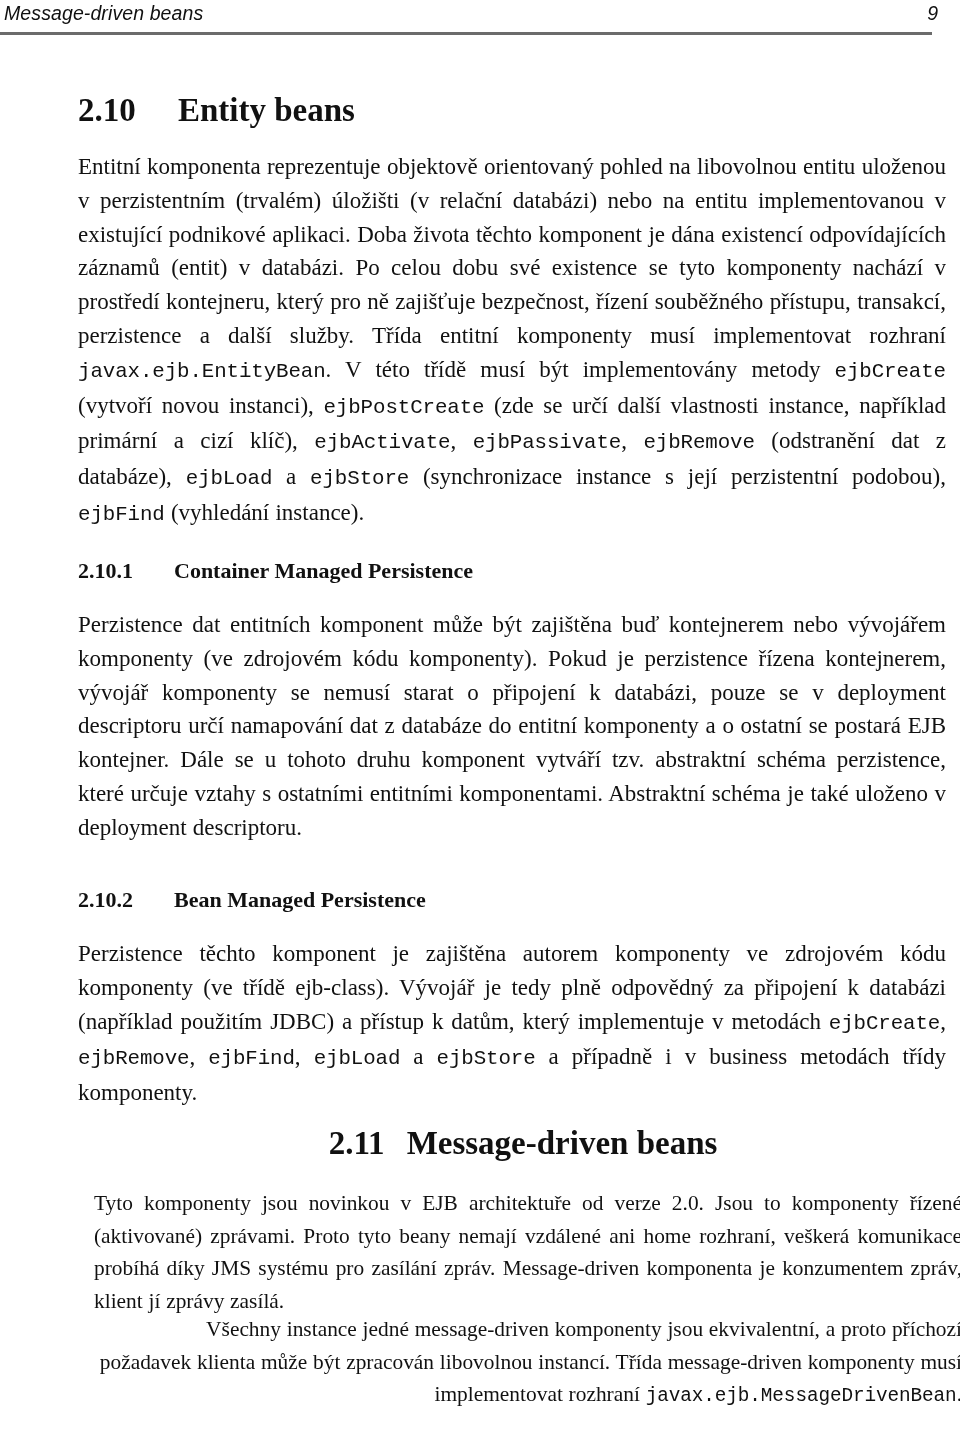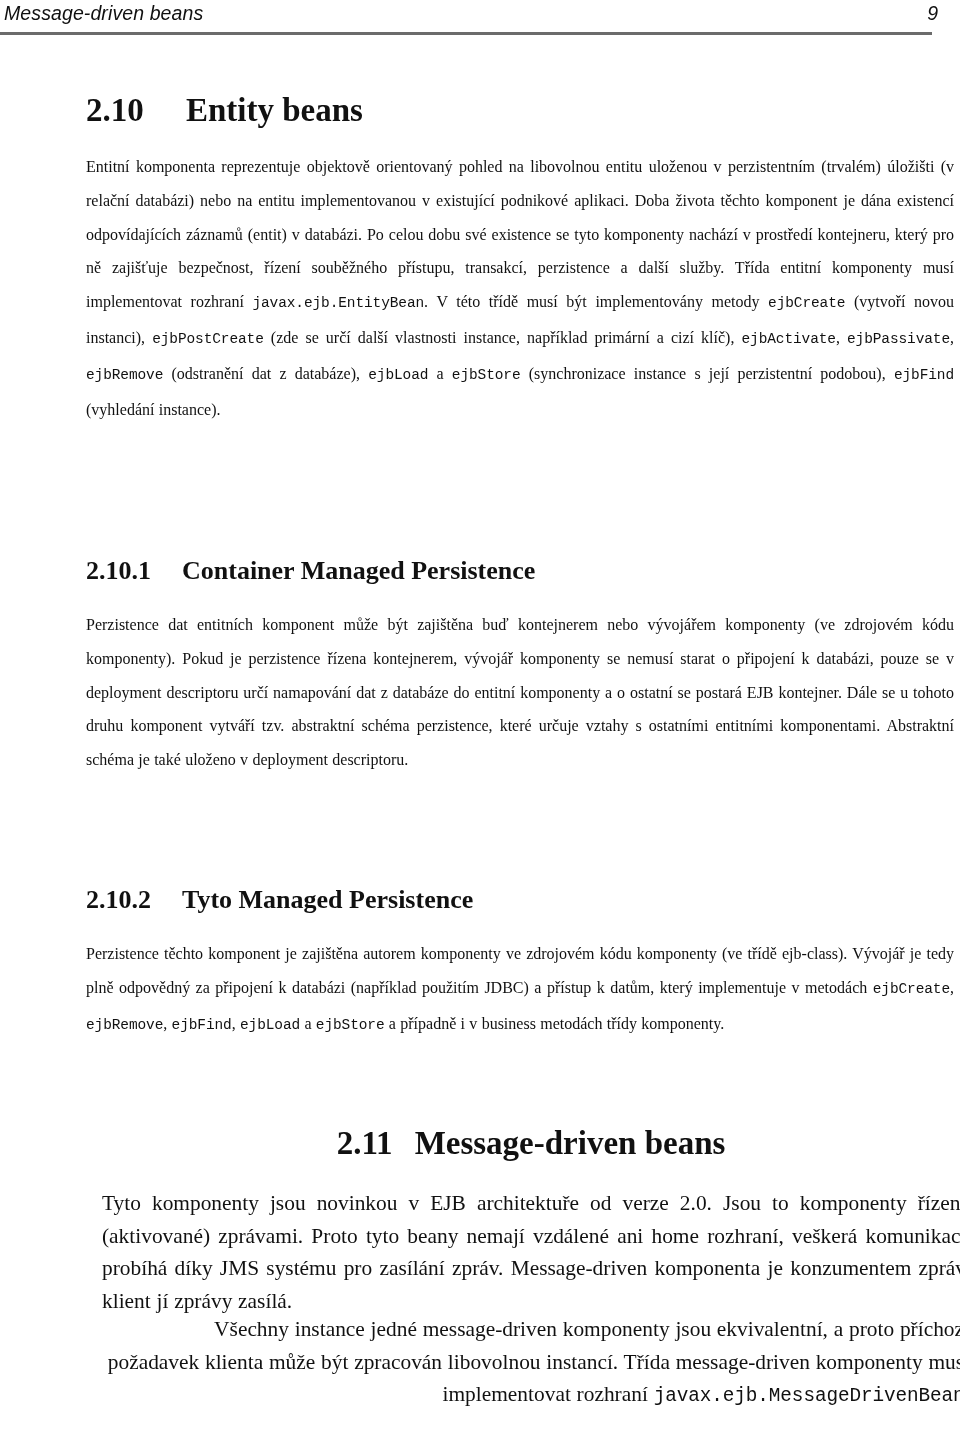--- a/index.html
+++ b/index.html
@@ -79,34 +79,34 @@
     padding: 0;
     letter-spacing: 0px;
   }
   h1.section .num {
     display: inline-block;
     min-width: 100px;
   }
   h2.subsection {
     font-family: "Liberation Serif", "DejaVu Serif", serif;
     font-weight: bold;
-    font-size: 26px;
+    font-size: 22px;
     line-height: 32px;
     margin: 0;
     padding: 0;
   }
   h2.subsection .num {
     display: inline-block;
     min-width: 96px;
   }
 
   p.body {
     margin: 0;
     padding: 0;
-    font-size: 16px;
+    font-size: 23px;
     line-height: 33.8px;
     text-align: justify;
     text-justify: inter-word;
     hyphens: manual;
     word-spacing: 0.02em;
   }
   p.body.small {
     font-size: 21.4px;
     line-height: 32.5px;
     margin-left: 16px;
@@ -118,21 +118,21 @@
     text-align: right;
   }
 
   code, .mono {
     font-family: "Liberation Mono", "DejaVu Sans Mono", monospace;
     font-size: 0.905em;
     letter-spacing: -0.1px;
   }
 
   
-  .blk { position: absolute; left: 16px; width: 868px; }
+  .blk { position: absolute; left: 8px; width: 868px; }
 </style>
 </head>
 <body>
 
 <div class="page">
 
   <div class="running-header">
     <span class="hdr-title">Message-driven beans</span>
     <span class="hdr-page">9</span>
   </div>
@@ -146,21 +146,21 @@
 
     <p class="body blk" style="top:90px;">Entitní komponenta reprezentuje objektově orientovaný pohled na libovolnou entitu uloženou v perzistentním (trvalém) úložišti (v relační databázi) nebo na entitu implementovanou v existující podnikové aplikaci. Doba života těchto komponent je dána existencí odpovídajících záznamů (entit) v databázi. Po celou dobu své existence se tyto komponenty nachází v prostředí kontejneru, který pro ně zajišťuje bezpečnost, řízení souběžného přístupu, transakcí, perzistence a další služby. Třída entitní komponenty musí implementovat rozhraní <code class="mono">javax.ejb.EntityBean</code>. V této třídě musí být implementovány metody <code class="mono">ejbCreate</code> (vytvoří novou instanci), <code class="mono">ejbPostCreate</code> (zde se určí další vlastnosti instance, například primární a cizí klíč), <code class="mono">ejbActivate</code>, <code class="mono">ejbPassivate</code>, <code class="mono">ejbRemove</code> (odstranění dat z databáze), <code class="mono">ejbLoad</code> a <code class="mono">ejbStore</code> (synchronizace instance s její perzistentní podobou), <code class="mono">ejbFind</code> (vyhledání instance).</p>
 
     <h2 class="subsection blk" style="top:495px;">
       <span class="num">2.10.1</span><span>Container Managed Persistence</span>
     </h2>
 
     <p class="body blk" style="top:548px;">Perzistence dat entitních komponent může být zajištěna buď kontejnerem nebo vývojářem komponenty (ve zdrojovém kódu komponenty). Pokud je perzistence řízena kontejnerem, vývojář komponenty se nemusí starat o připojení k databázi, pouze se v deployment descriptoru určí namapování dat z databáze do entitní komponenty a o ostatní se postará EJB kontejner. Dále se u tohoto druhu komponent vytváří tzv. abstraktní schéma perzistence, které určuje vztahy s ostatními entitními komponentami. Abstraktní schéma je také uloženo v deployment descriptoru.</p>
 
     <h2 class="subsection blk" style="top:824px;">
-      <span class="num">2.10.2</span><span>Tyto Managed Persistence</span>
+      <span class="num">2.10.2</span><span>Bean Managed Persistence</span>
     </h2>
 
     <p class="body blk" style="top:877px;">Perzistence těchto komponent je zajištěna autorem komponenty ve zdrojovém kódu komponenty (ve třídě ejb-class). Vývojář je tedy plně odpovědný za připojení k databázi (například použitím JDBC) a přístup k datům, který implementuje v metodách <code class="mono">ejbCreate</code>, <code class="mono">ejbRemove</code>, <code class="mono">ejbFind</code>, <code class="mono">ejbLoad</code> a <code class="mono">ejbStore</code> a případně i v business metodách třídy komponenty.</p>
 
     <h1 class="section blk" style="top:1063px;text-align:center;">
       <span class="num">2.11</span><span>Message-driven beans</span>
     </h1>
 
     <p class="body small blk" style="top:1127px;">Tyto komponenty jsou novinkou v EJB architektuře od verze 2.0. Jsou to komponenty řízené (aktivované) zprávami. Proto tyto beany nemají vzdálené ani home rozhraní, veškerá komunikace probíhá díky JMS systému pro zasílání zpráv. Message-driven komponenta je konzumentem zpráv, klient jí zprávy zasílá.</p>
 

